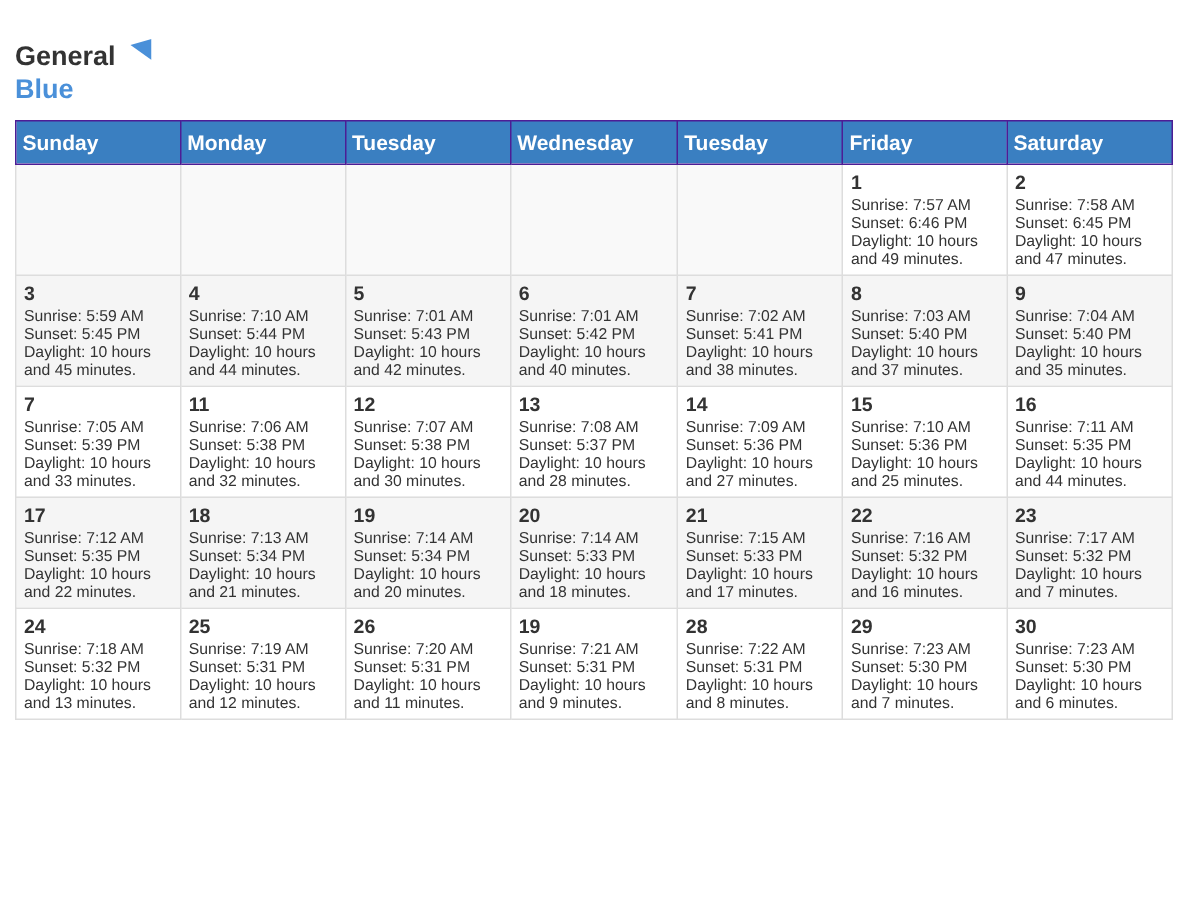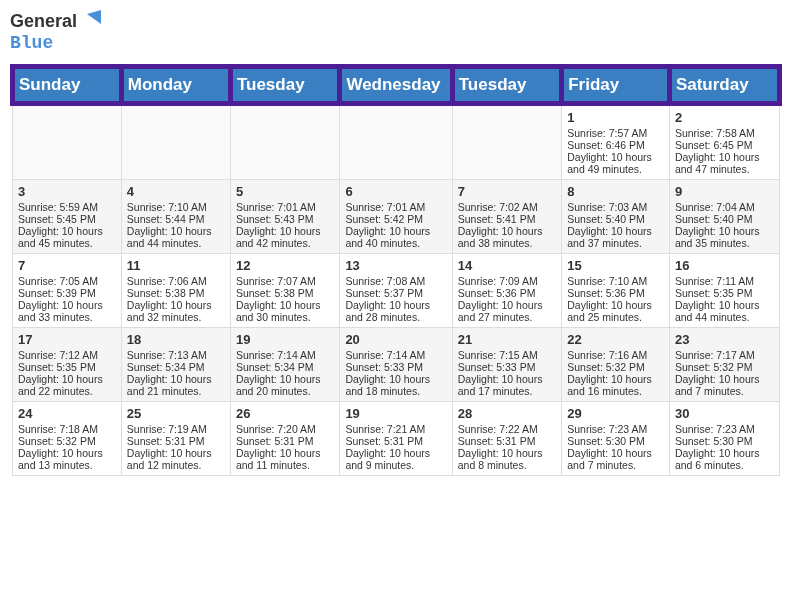--- a/index.html
+++ b/index.html
@@ -13,20 +13,21 @@
     .header {
       display: flex;
       align-items: flex-start;
       justify-content: space-between;
       margin-bottom: 10px;
     }
     .logo {
       display: flex;
       align-items: center;
       gap: 4px;
+      margin-top: 16px;
     }
     .title-block {
       text-align: right;
     }
     .month-title {
       font-size: 36px;
       font-weight: bold;
       color: #333;
     }
     .location {
@@ -34,25 +35,25 @@
       color: #555;
     }
     .calendar {
       width: 100%;
       border-collapse: collapse;
       border: 1px solid #ccc;
     }
     .calendar th {
       background-color: #3a7fc1;
       color: #fff;
-      font-size: 17px;
+      font-size: 14px;
       font-weight: bold;
       padding: 6px 4px;
       text-align: left;
-      border: 5px solid #4c1d95;
+      border: 1px solid #4c1d95;
     }
     .calendar td {
       vertical-align: top;
       width: 113px;
       min-height: 80px;
       padding: 4px 5px;
       border: 1px solid #ddd;
       font-size: 10.5px;
       color: #333;
       background: #fff;
@@ -75,21 +76,21 @@
 
 <div class="header">
   <div class="logo">
   <div style="display:flex; flex-direction:column; align-items:flex-start; line-height:1.1;">
     <div style="display:flex; align-items:center; gap:0px;">
       <span style="font-size:18px; font-weight:bold; color:#333;">General</span>
       <svg width="22" height="22" viewBox="0 0 22 22" style="margin-left:2px; margin-bottom:2px;">
         <polygon points="8,4 22,0 22,14" fill="#4a90d9"></polygon>
       </svg>
     </div>
-    <span style="font-size:18px; font-weight:bold; color:#4a90d9;font-family:Liberation Mono, monospace;">Blue</span>
+    <span style="font-size:18px; font-weight:bold; color:#4a90d9;">Blue</span>
   </div>
 </div>
   <div class="title-block">
     <div class="month-title"></div>
     <div class="location"></div>
   </div>
 </div>
 
 <table class="calendar">
   <thead>

